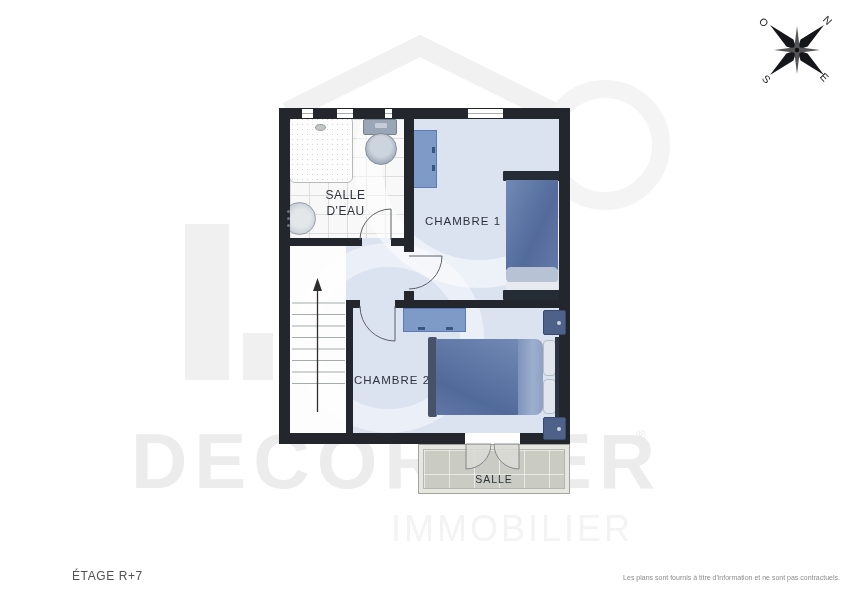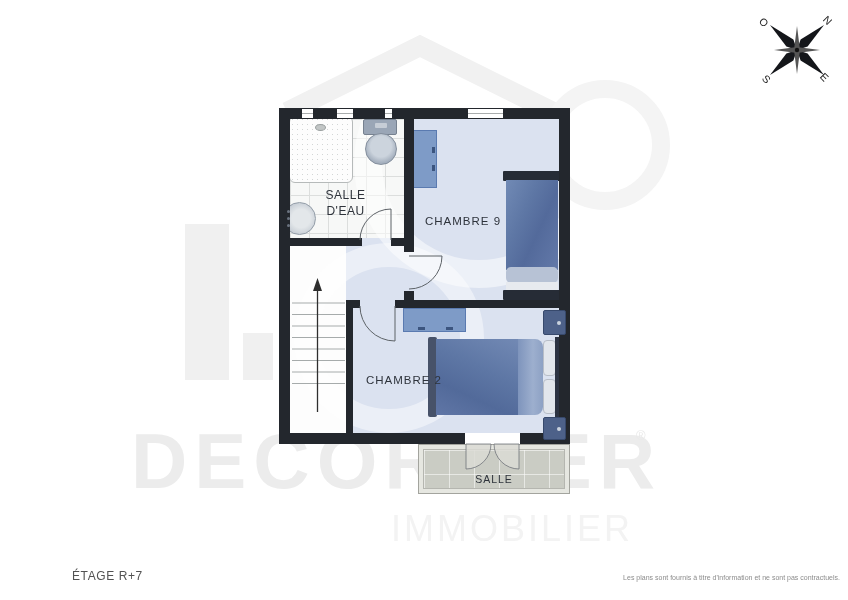--- a/index.html
+++ b/index.html
@@ -77,21 +77,21 @@
                      repeating-linear-gradient(to bottom, rgba(255,255,255,.55) 0 1px, transparent 1px 24px); }
 
   
   .overlay { left:0; top:0; z-index:6; pointer-events:none; }
 
   
   .lbl { position:absolute; z-index:7; color:#2e333b; text-align:center;
     letter-spacing:1px; font-size:11.5px; }
   .lbl-bath { left:303px; top:188px; width:85px; font-size:12px; line-height:1.3; letter-spacing:.5px; }
   .lbl-b1 { left:413px; top:215px; width:100px; }
-  .lbl-b2 { left:342px; top:374px; width:100px;text-align:right; }
+  .lbl-b2 { left:342px; top:374px; width:100px; }
   .lbl-balc { left:454px; top:473px; width:80px; font-size:10.5px; z-index:7; }
 
   
   .compass { left:752px; top:12px; width:92px; height:80px; z-index:2; }
   .cmp-lbl { position:absolute; font-size:10.5px; color:#1d1d1d; }
 
   
   .floor-label { left:72px; top:569px; font-size:12px; color:#525252; letter-spacing:.6px; z-index:7; }
   .disclaimer { left:500px; top:574px; width:340px; text-align:right;
     font-size:7px; color:#8c8c8c; z-index:7; }
@@ -214,19 +214,19 @@
     <path d="M409 256H442 M442 256A33 33 0 0 1 409 289" stroke="#5d6267" stroke-width="1" fill="none"></path>
     <path d="M395 306V341 M360 306A35 35 0 0 0 395 341" stroke="#5d6267" stroke-width="1" fill="none"></path>
     <path d="M466 444L491 444A25 25 0 0 1 466 469Z" fill="#dadbd5" fill-opacity="0.85" stroke="#70747a" stroke-width="0.8"></path>
     <path d="M519 444L494 444A25 25 0 0 0 519 469Z" fill="#dadbd5" fill-opacity="0.85" stroke="#70747a" stroke-width="0.8"></path>
   </svg>
 
   <div class="lbl lbl-bath">
     <div>SALLE</div>
     <div>D'EAU</div>
   </div>
-  <div class="lbl lbl-b1">CHAMBRE 9</div>
+  <div class="lbl lbl-b1">CHAMBRE 1</div>
   <div class="lbl lbl-b2">CHAMBRE 2</div>
   <div class="lbl lbl-balc">SALLE</div>
 
   <div class="abs floor-label">ÉTAGE R+7</div>
   <div class="abs disclaimer">Les plans sont fournis à titre d'information et ne sont pas contractuels.</div>
 </div>
 
 </body></html>

